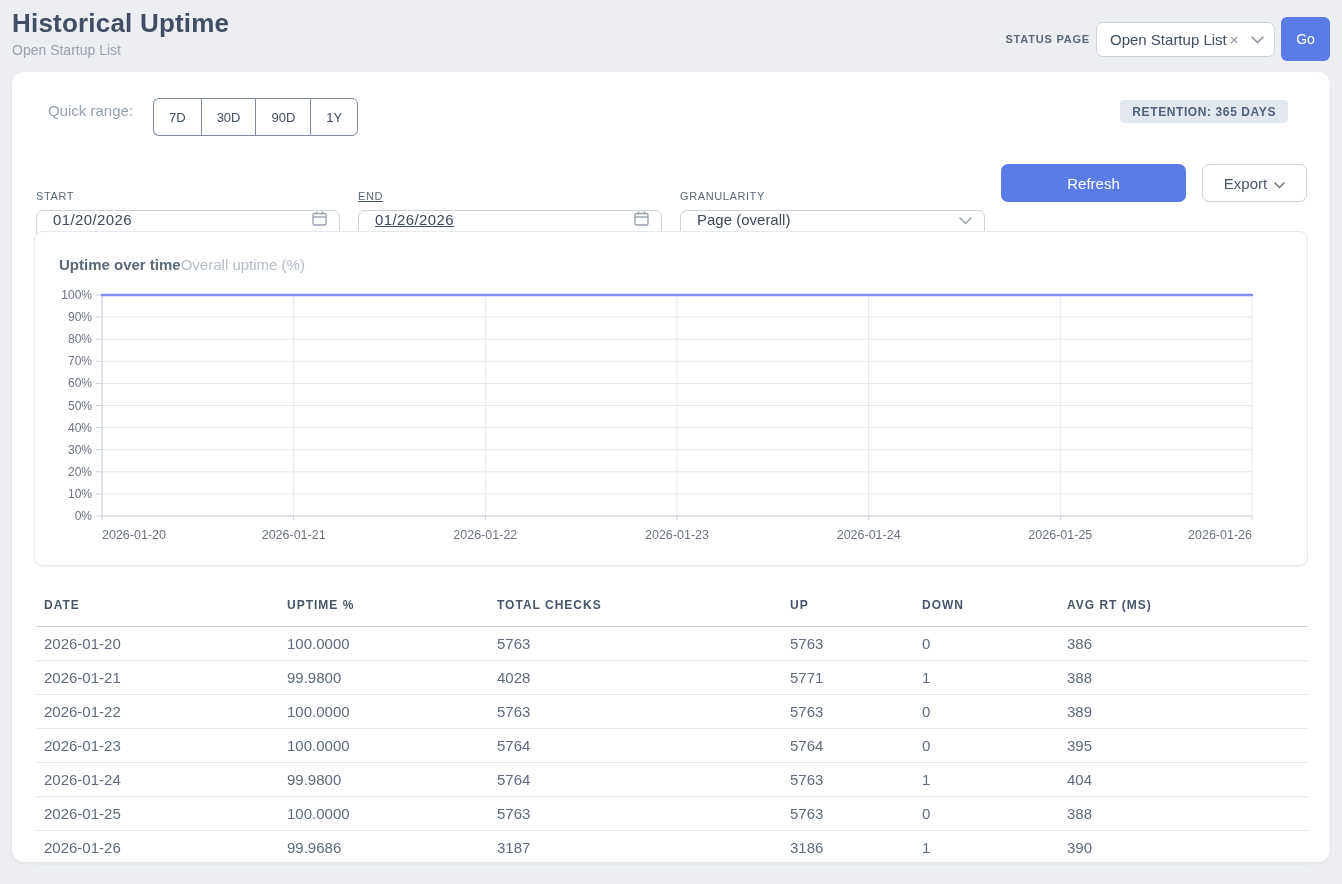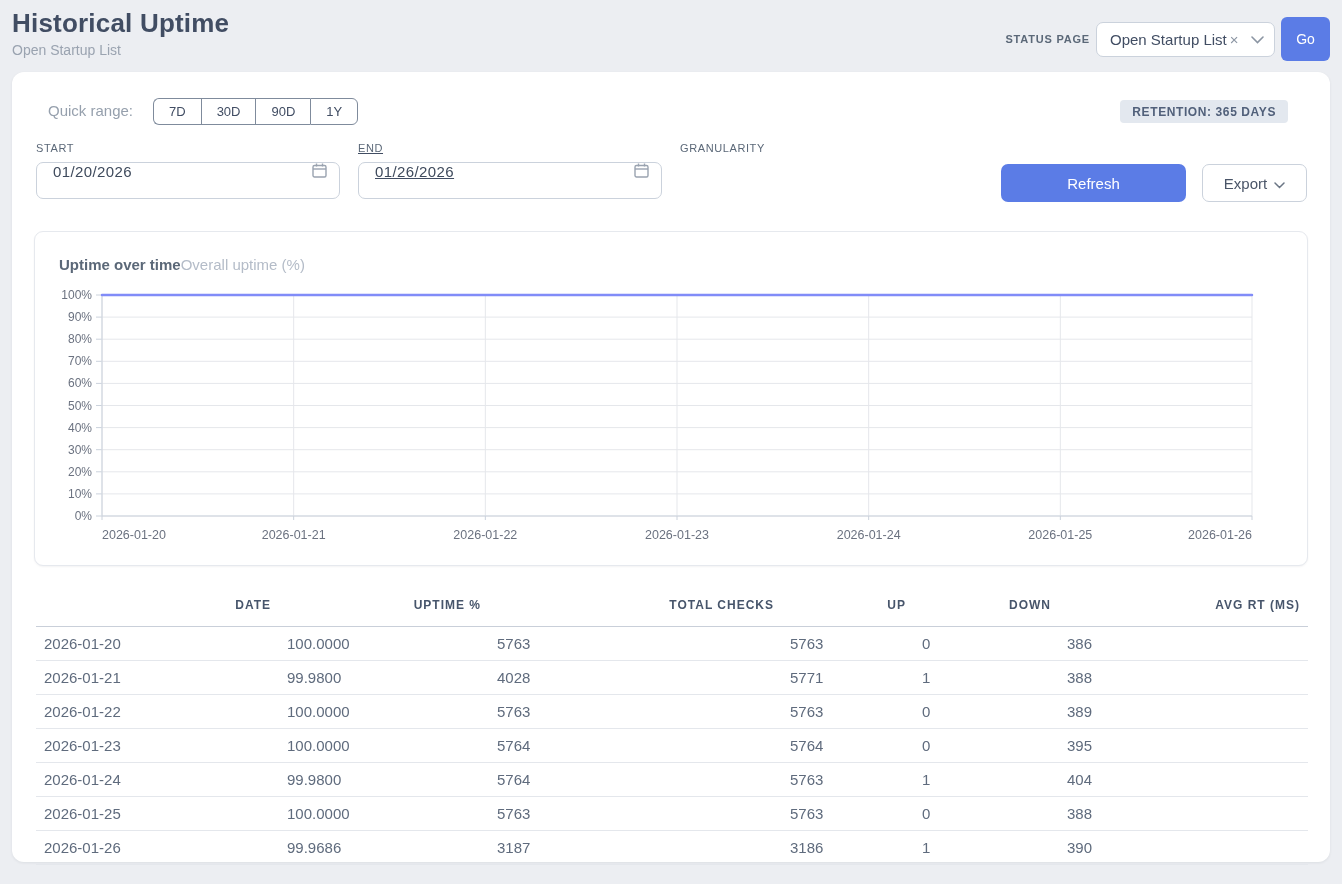--- a/index.html
+++ b/index.html
@@ -35,36 +35,36 @@
   .main-card {
     position:absolute; left:12px; top:72px; width:1318px; height:790px;
     background:#fff; border-radius:12px;
     box-shadow:0 1px 3px rgba(16,24,40,.07);
   }
   
   .quick-row { position:absolute; left:24px; top:26px; right:24px; height:28px; }
   .quick-label { position:absolute; left:12px; top:4px; font-size:15px; color:#96a0ad;text-align:right; }
   .qr-group { position:absolute; left:117px; top:0; display:flex; }
   .qr-btn {
-    height:27px; padding:0 15px; background:#fff;
+    height:38px; padding:0 15px; background:#fff;
     border:1px solid #7f8b9c; border-right-width:0;
     font-size:13px; font-weight:500; color:#414d63; cursor:pointer;
     font-family:inherit;
   }
   .qr-btn:first-child { border-radius:6px 0 0 6px; }
   .qr-btn:last-child { border-radius:0 6px 6px 0; border-right-width:1px; }
   .retention-badge {
     position:absolute; right:18px; top:2px; height:23px;
     background:#e3e8ef; color:#51607a; border-radius:4px;
     font-size:12px; font-weight:600; letter-spacing:.6px;
     display:flex; align-items:center; padding:4px 12px;
   }
   
   .field-group { position:absolute; top:70px; }
-  .field-label { font-size:11px; font-weight:500; letter-spacing:.6px; color:#5b6878; }
+  .field-label { font-size:11px; font-weight:500; letter-spacing:.6px; color:#5b6878;margin-top:48px; }
   .input-box {
     margin-top:8px; height:37px; background:#fff;
     border:1px solid #cbd2dc; border-radius:7px;
     display:flex; align-items:flex-start; padding:0 12px 0 16px;
     font-size:15px; color:#3e4a5c; letter-spacing:.4px; cursor:text;
   }
   .input-box .spacer { flex:1; }
   .g-start { left:24px; width:304px; }
   .g-end   { left:346px; width:304px;text-decoration:underline; }
   .g-gran  { left:668px; width:305px; }
@@ -86,21 +86,21 @@
     background:#fff; border:1px solid #e6e9ee; border-radius:9px;
     box-shadow:0 1px 2px rgba(16,24,40,.05);
   }
   .chart-head { position:absolute; left:24px; right:22px; top:24px; display:flex; }
   .chart-title { font-size:15px; font-weight:700; color:#5b6878; }
   .chart-legend { font-size:15px; color:#b4bcc8; }
   .chart-svg { position:absolute; left:0; top:0; }
   
   .uptime-table { position:absolute; left:24px; top:518px; width:1272px; border-collapse:collapse; }
   .uptime-table th {
-    text-align:right; font-size:12px; font-weight:700; letter-spacing:1px;
+    text-align:left; font-size:12px; font-weight:700; letter-spacing:1px;
     color:#47556b; padding:8px 8px 14px 8px; border-bottom:1px solid #c9cfd9;
   }
   .uptime-table td {
     font-size:15px; color:#5f6b7d; padding:8px 8px 8px 8px; height:33px;
     border-bottom:1px solid #e4e7ec;
   }
 </style>
 </head>
 <body>
 
@@ -162,20 +162,29 @@
             <line x1="1" y1="6" x2="14" y2="6" stroke="#9aa3b0" stroke-width="1.4"></line>
             <line x1="4.5" y1="0.5" x2="4.5" y2="3.5" stroke="#9aa3b0" stroke-width="1.4"></line>
             <line x1="10.5" y1="0.5" x2="10.5" y2="3.5" stroke="#9aa3b0" stroke-width="1.4"></line>
           </svg>
       </span>
     </div>
   </div>
 
   <div class="field-group g-gran">
     <div class="field-label">GRANULARITY</div>
+    <div class="input-box">
+      <span>Page (overall)</span>
+      <span class="spacer"></span>
+      <span>
+        <svg width="13" height="8" viewBox="0 0 13 8">
+            <path d="M1 1l5.5 5.5L12 1" fill="none" stroke="#9aa3b0" stroke-width="1.5" stroke-linecap="round"></path>
+          </svg>
+      </span>
+    </div>
   </div>
 
   <button class="refresh-btn">Refresh</button>
   <button class="export-btn">
     <span>Export</span>
     <span>
       <svg width="11" height="7" viewBox="0 0 11 7">
           <path d="M1 1l4.5 4.5L10 1" fill="none" stroke="#6b7685" stroke-width="1.5" stroke-linecap="round"></path>
         </svg>
     </span>

